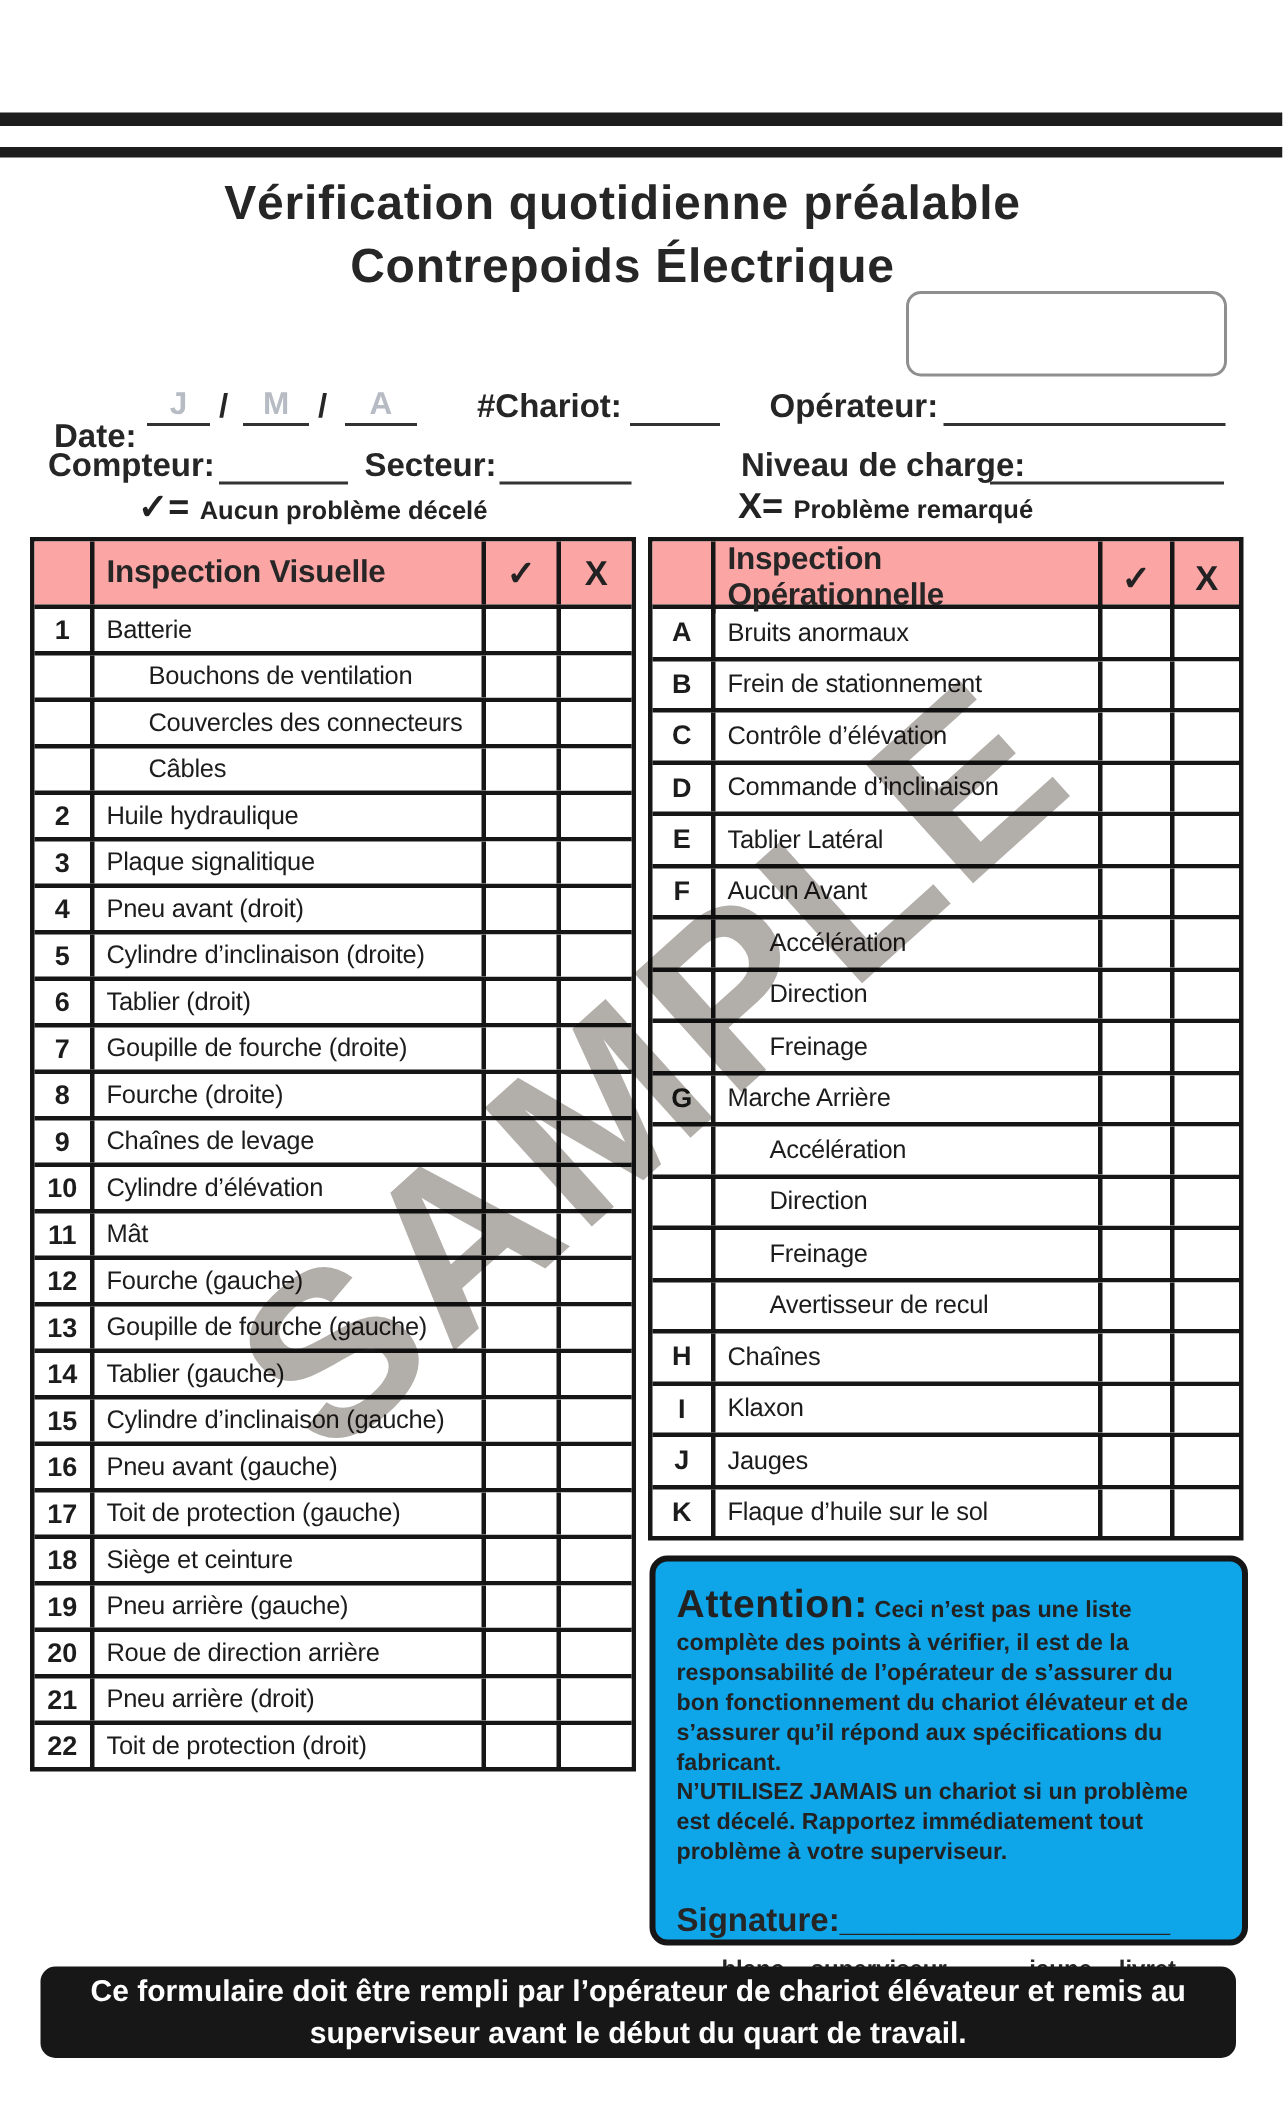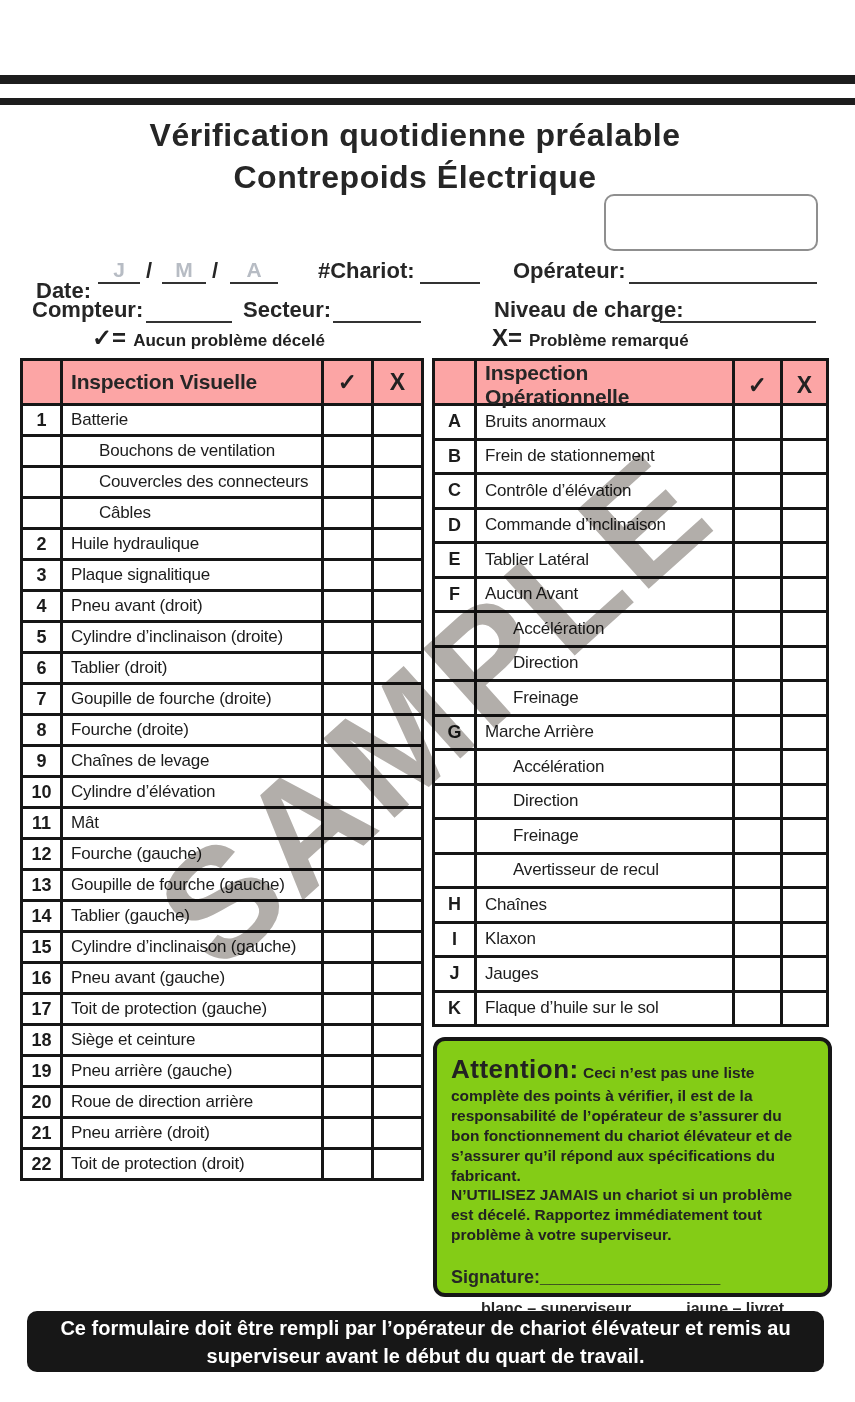--- a/index.html
+++ b/index.html
@@ -45,24 +45,24 @@
   .tcell + .tcell { border-left:3px solid #161616; }
   .cell-id { justify-content:center; font-weight:bold; font-size:18px; }
   .cell-label { padding-left:8px; font-size:17px; letter-spacing:-0.2px; }
   .cell-label.indent { padding-left:36px; }
   .thead .cell-label { font-weight:bold; font-size:21px; color:#262626; }
   .thead .cell-mark { justify-content:center; font-weight:bold; font-size:23px; color:#222; }
   .cell-box { background:#fff; }
 
   
   .attention { position:absolute; left:433px; top:1037px; width:399px; height:260px;
-               border:4px solid #161616; border-radius:12px; padding:12px 14px 10px 14px; background:#84cc16; }
+               border:4px solid #161616; border-radius:12px; padding:12px 14px 10px 14px; background:#0ea5e9; }
   .attention .body { font-size:15.5px; font-weight:bold; line-height:1.28; color:#222; }
   .attention .head { font-size:26px; font-weight:bold; letter-spacing:0.5px; color:#222; }
-  .sig-row { margin-top:22px; font-weight:bold; font-size:18px; color:#262626; white-space:nowrap; }
+  .sig-row { margin-top:22px; font-weight:bold; font-size:22px; color:#262626; white-space:nowrap; }
   .copy-row { margin-top:12px; display:flex; justify-content:center; gap:55px;
               font-weight:bold; font-size:16px; color:#262626; }
 
   
   .footer-bar { position:absolute; left:27px; top:1311px; width:797px; height:61px;
                 background:#171717; border-radius:10px; color:#fff;
                 display:flex; align-items:center; justify-content:center; text-align:center;
                 font-weight:bold; font-size:20px; line-height:1.4; padding:0 30px; }
 
   

